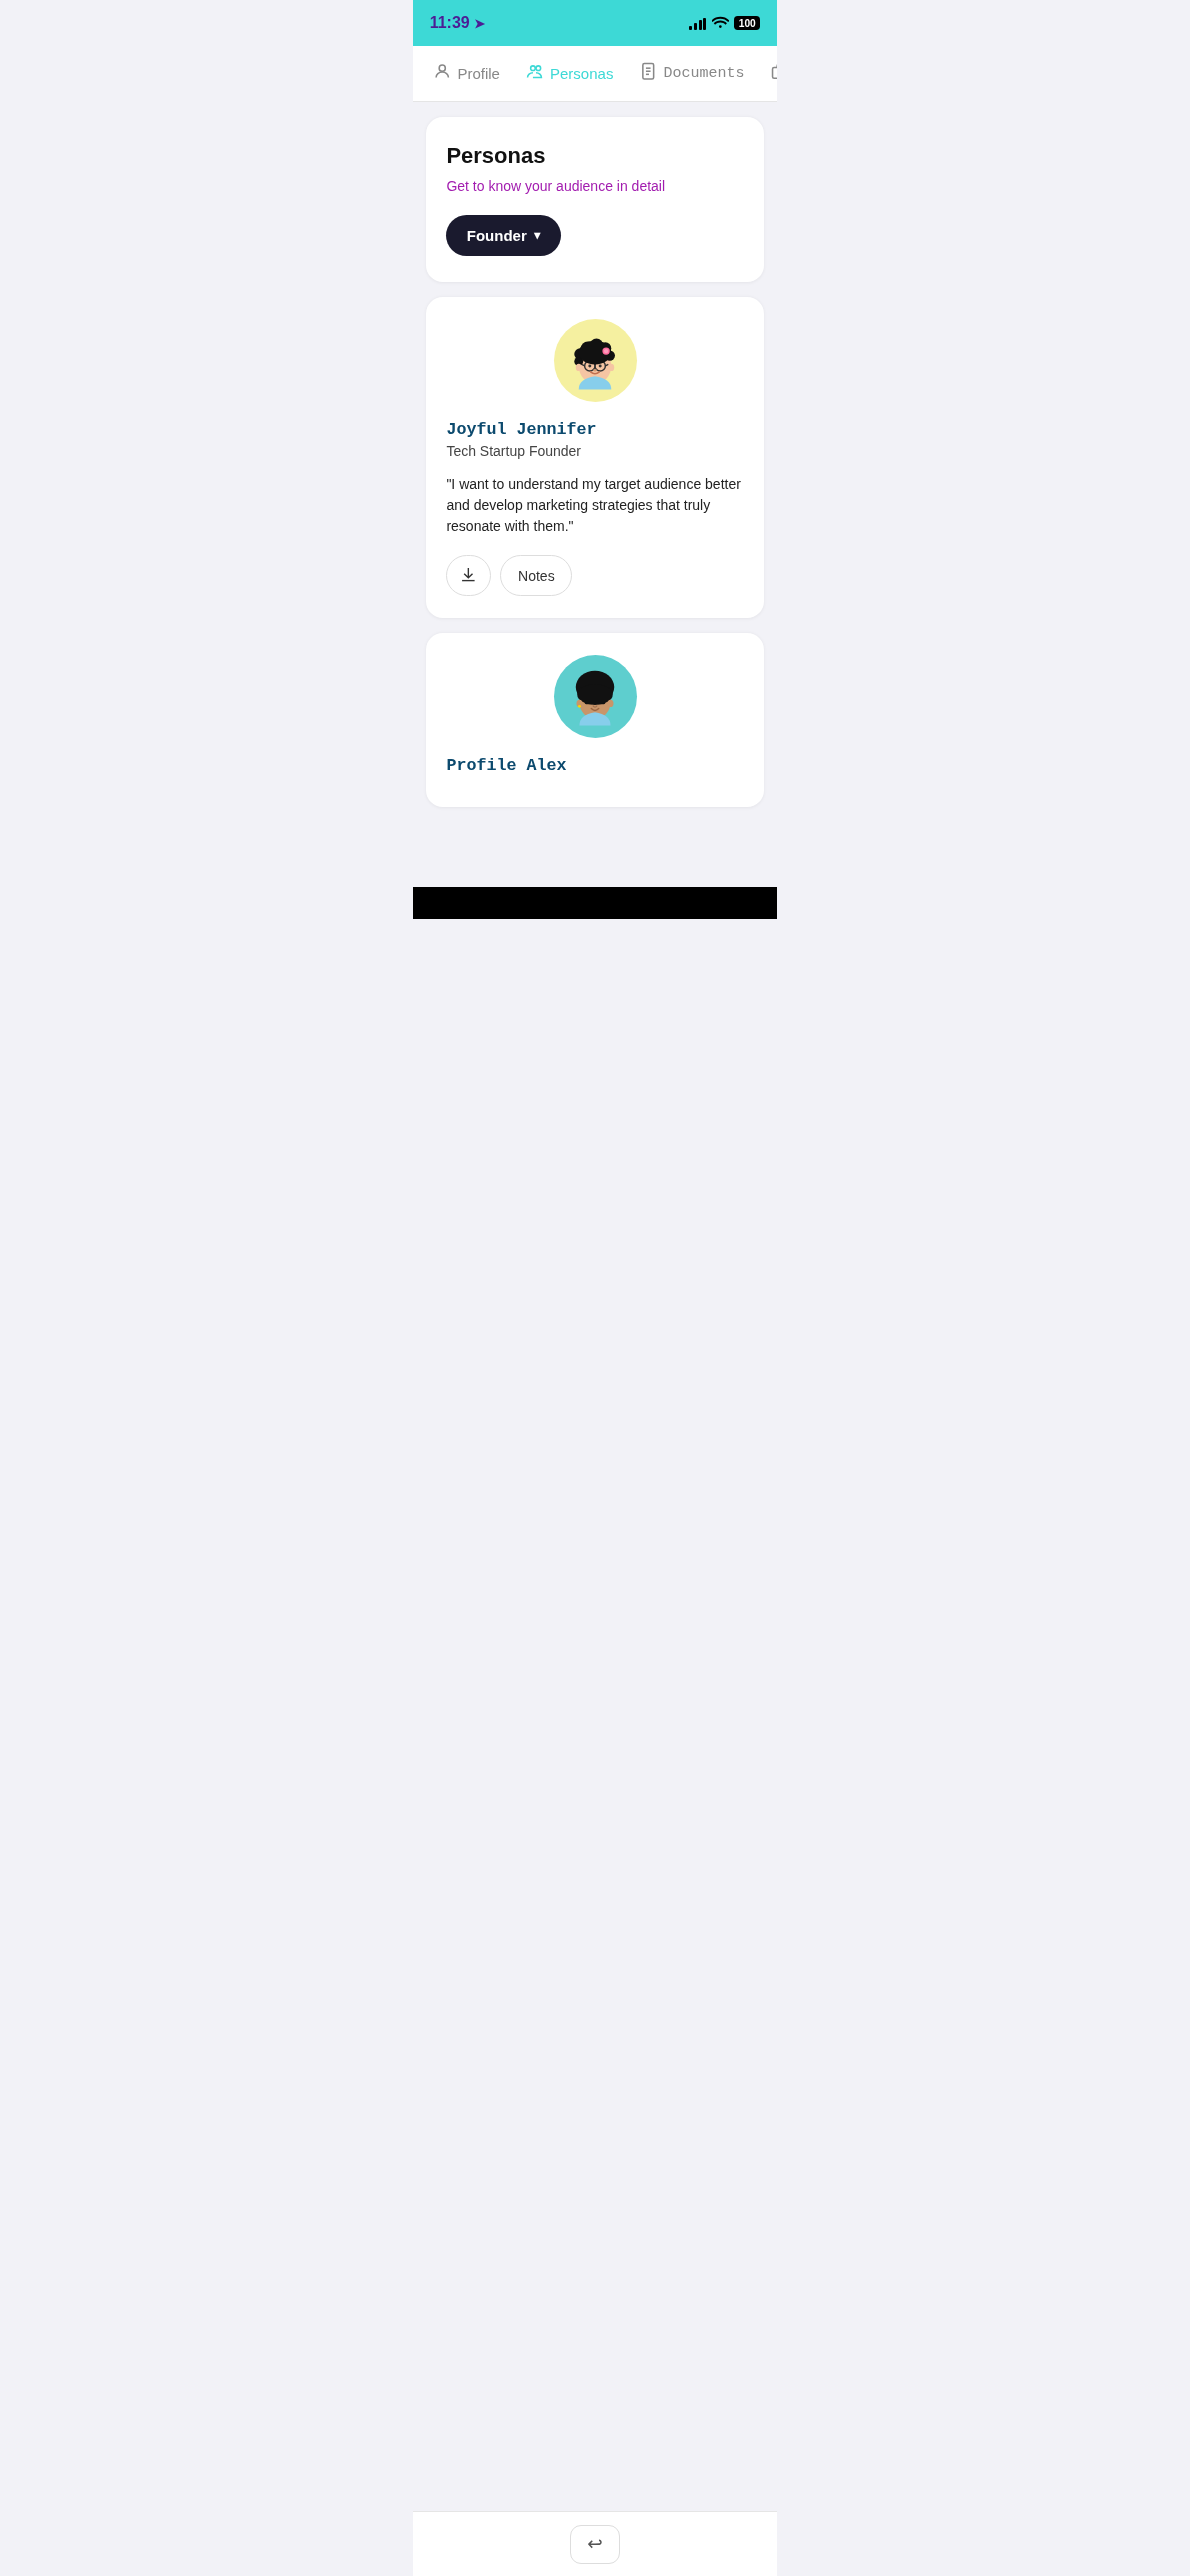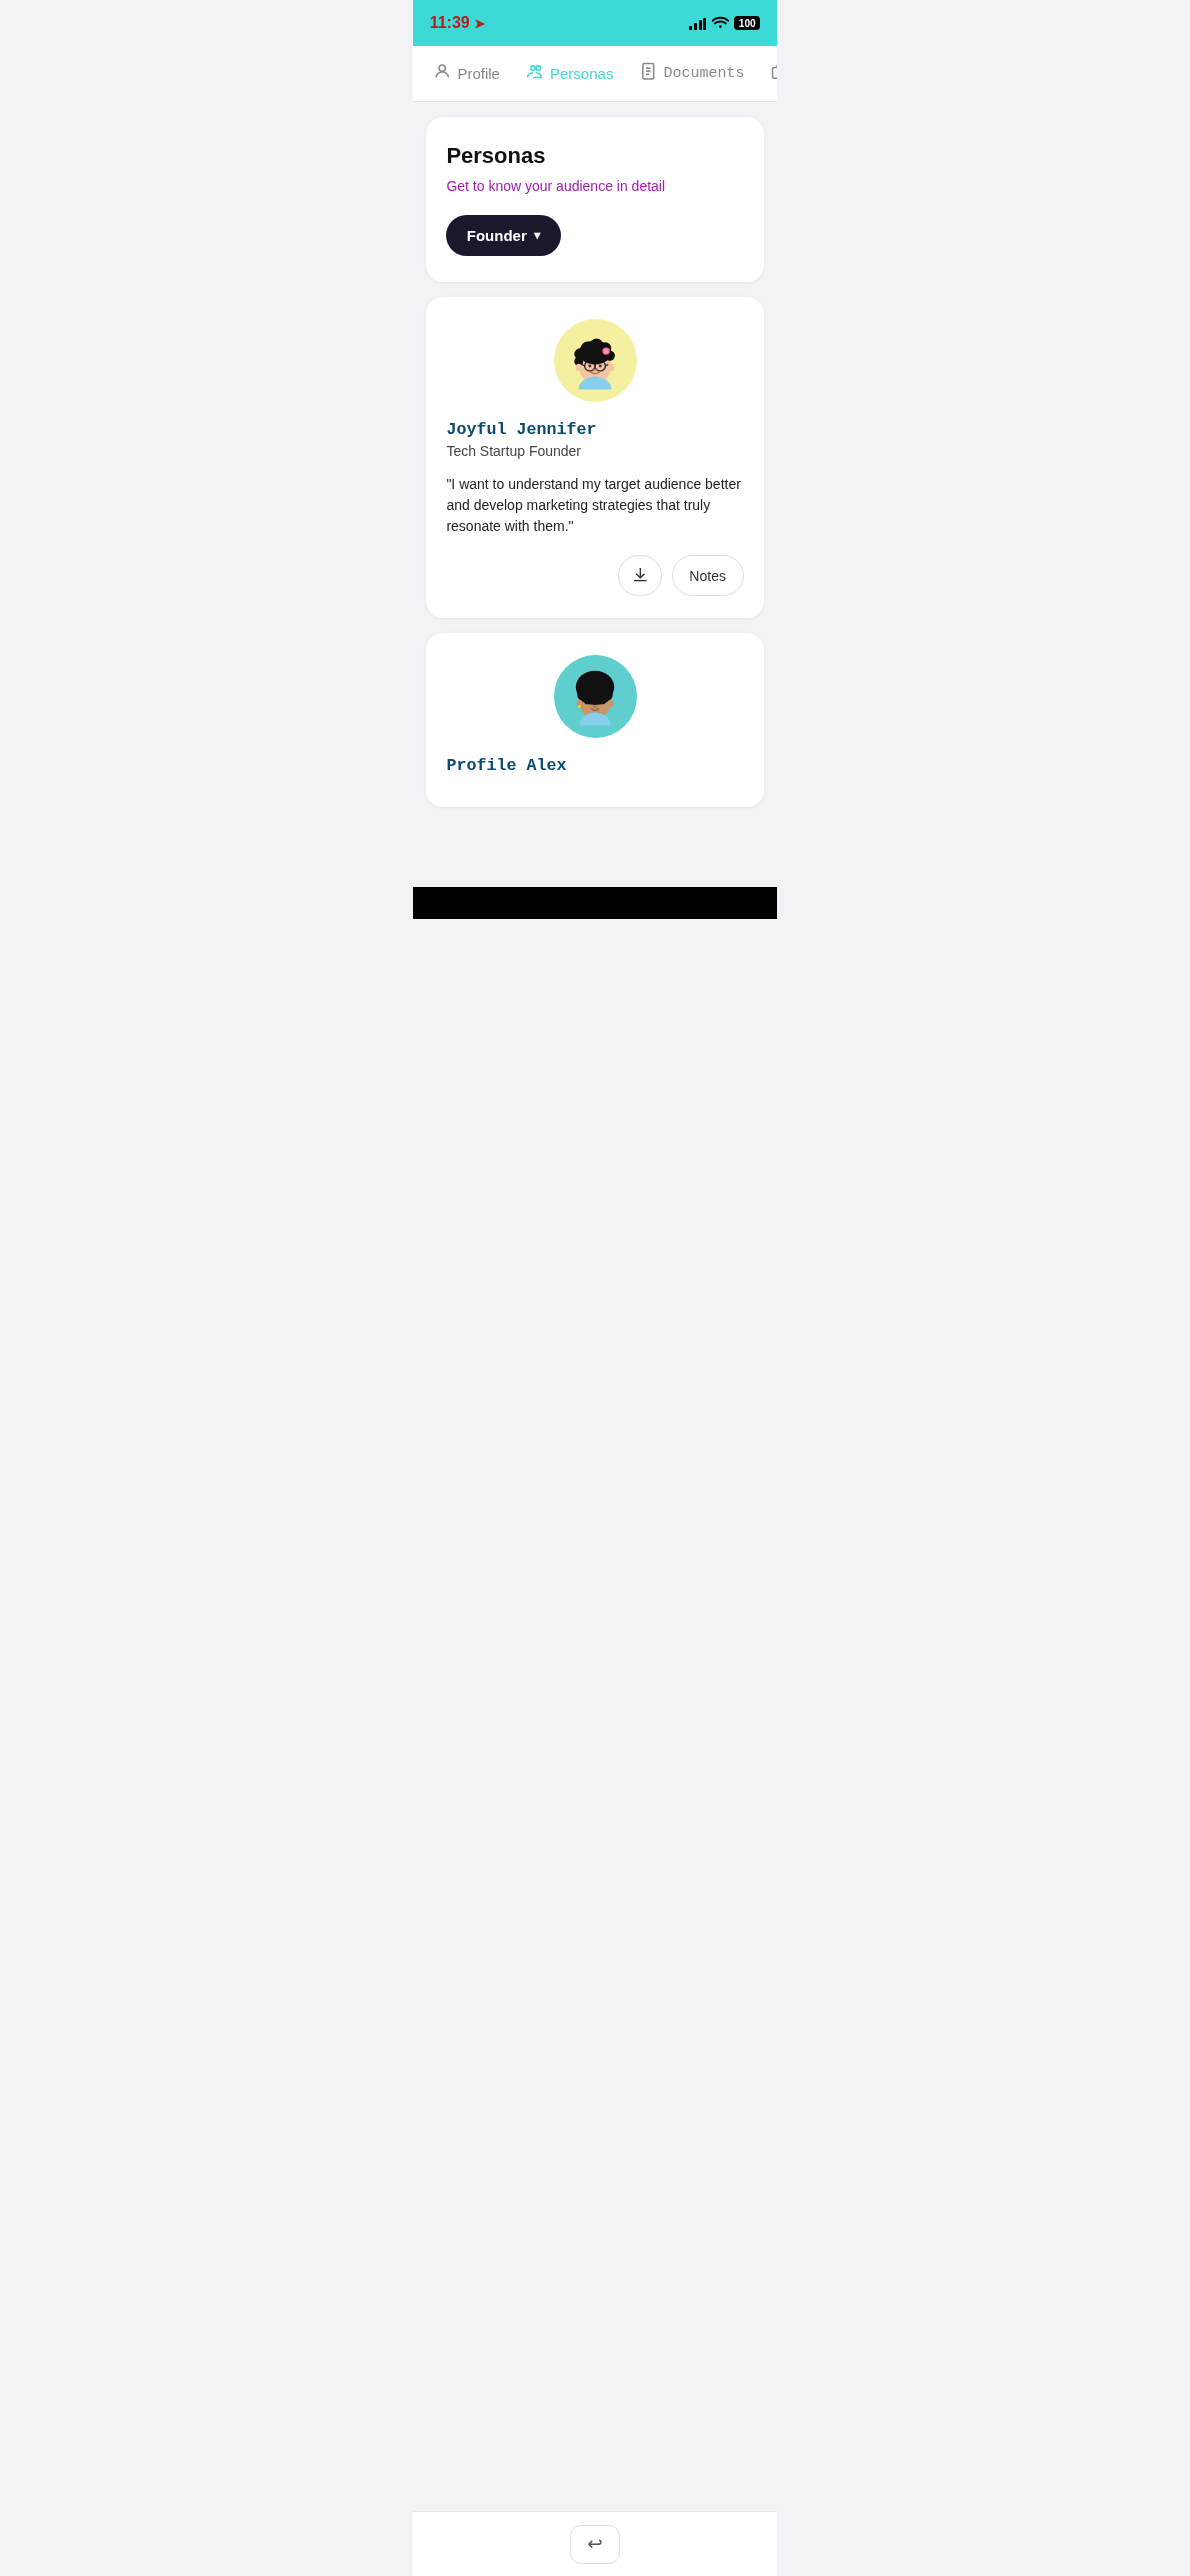--- a/index.html
+++ b/index.html
@@ -19,21 +19,21 @@
       background: #3dd9d6;
       height: 46px;
       display: flex;
       align-items: center;
       justify-content: space-between;
       padding: 0 16.7px;
     }
     .status-time {
       font-size: 16px;
       font-weight: 700;
-      color: #b91c1c;
+      color: #4c1d95;
       display: flex;
       align-items: center;
       gap: 4.6px;
     }
     .status-icons {
       display: flex;
       align-items: center;
       gap: 5.6px;
     }
     .signal-bars {
@@ -176,21 +176,21 @@
       margin-bottom: 15px;
     }
     .persona-quote {
       font-size: 14px;
       color: #222;
       line-height: 1.5;
       margin-bottom: 18.5px;
     }
     .persona-actions {
       display: flex;
-      justify-content: flex-end;
+      justify-content: flex-start;
       gap: 9.3px;
     }
     .action-btn {
       border: 1.4px solid #ddd;
       background: #fff;
       border-radius: 28px;
       padding: 9.3px 16.7px;
       font-size: 14px;
       color: #333;
       cursor: pointer;

